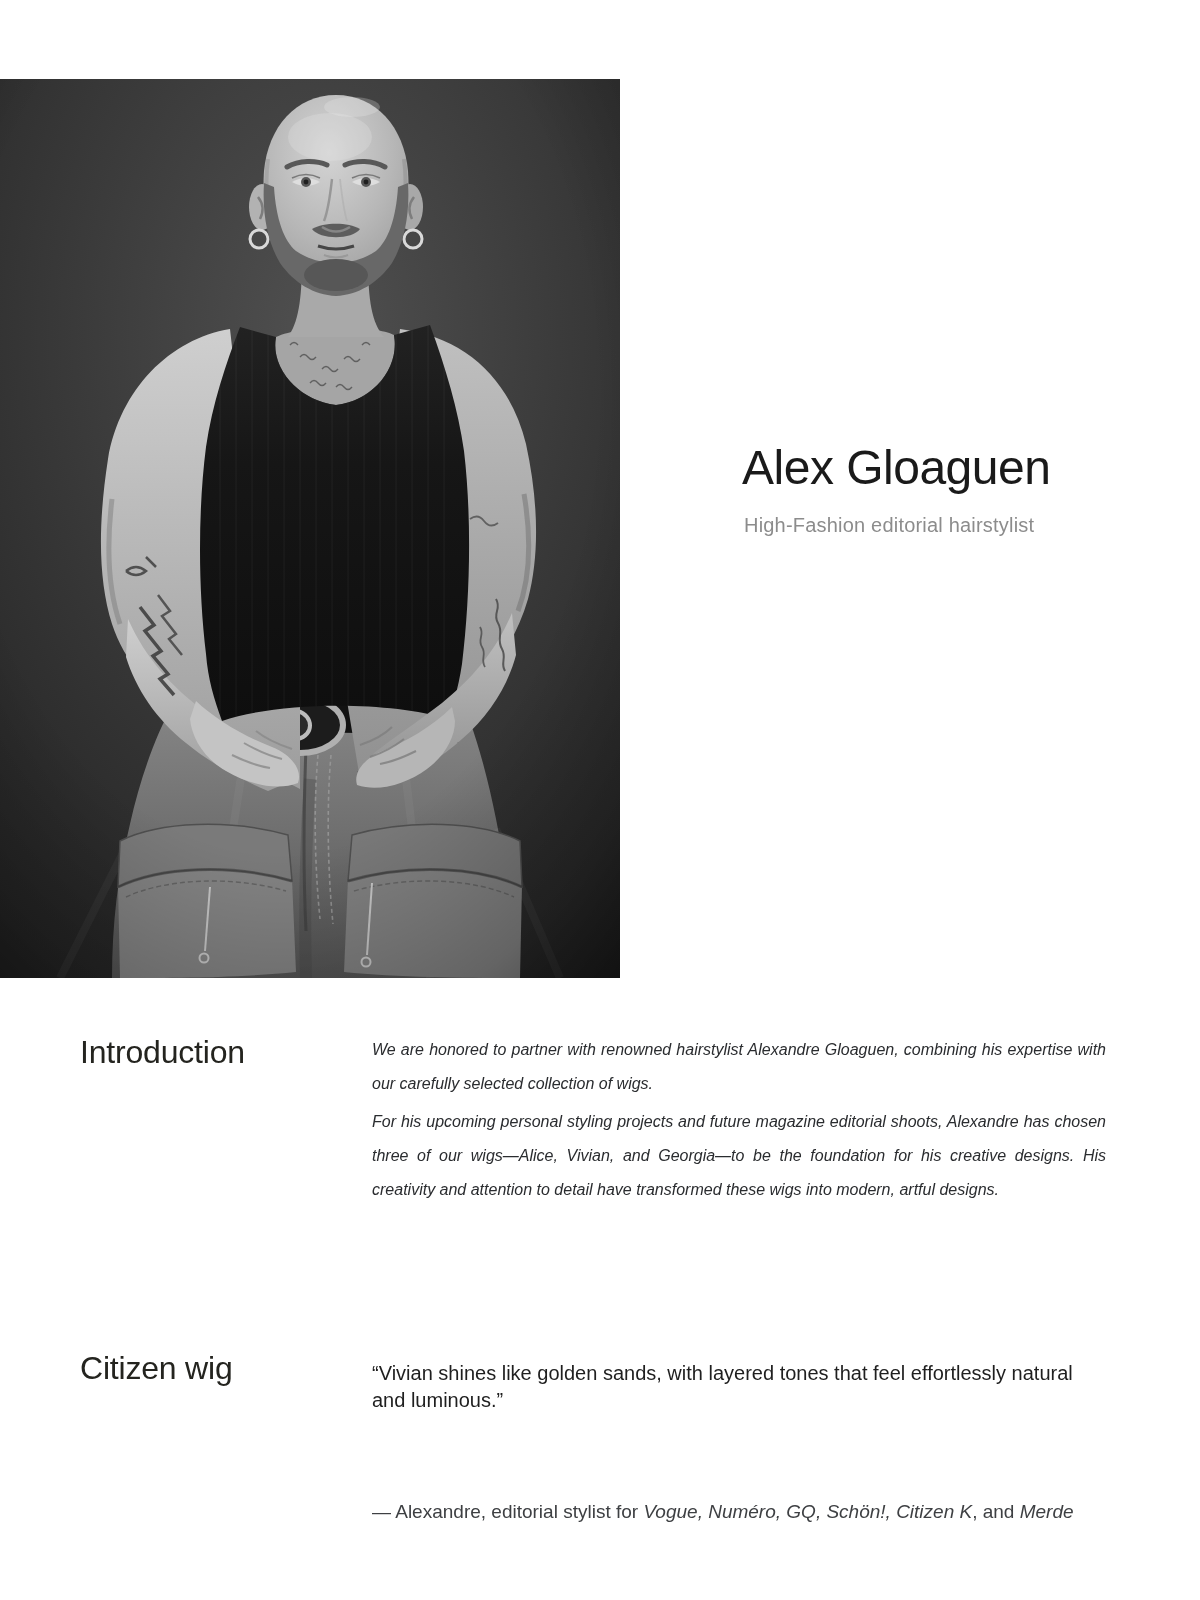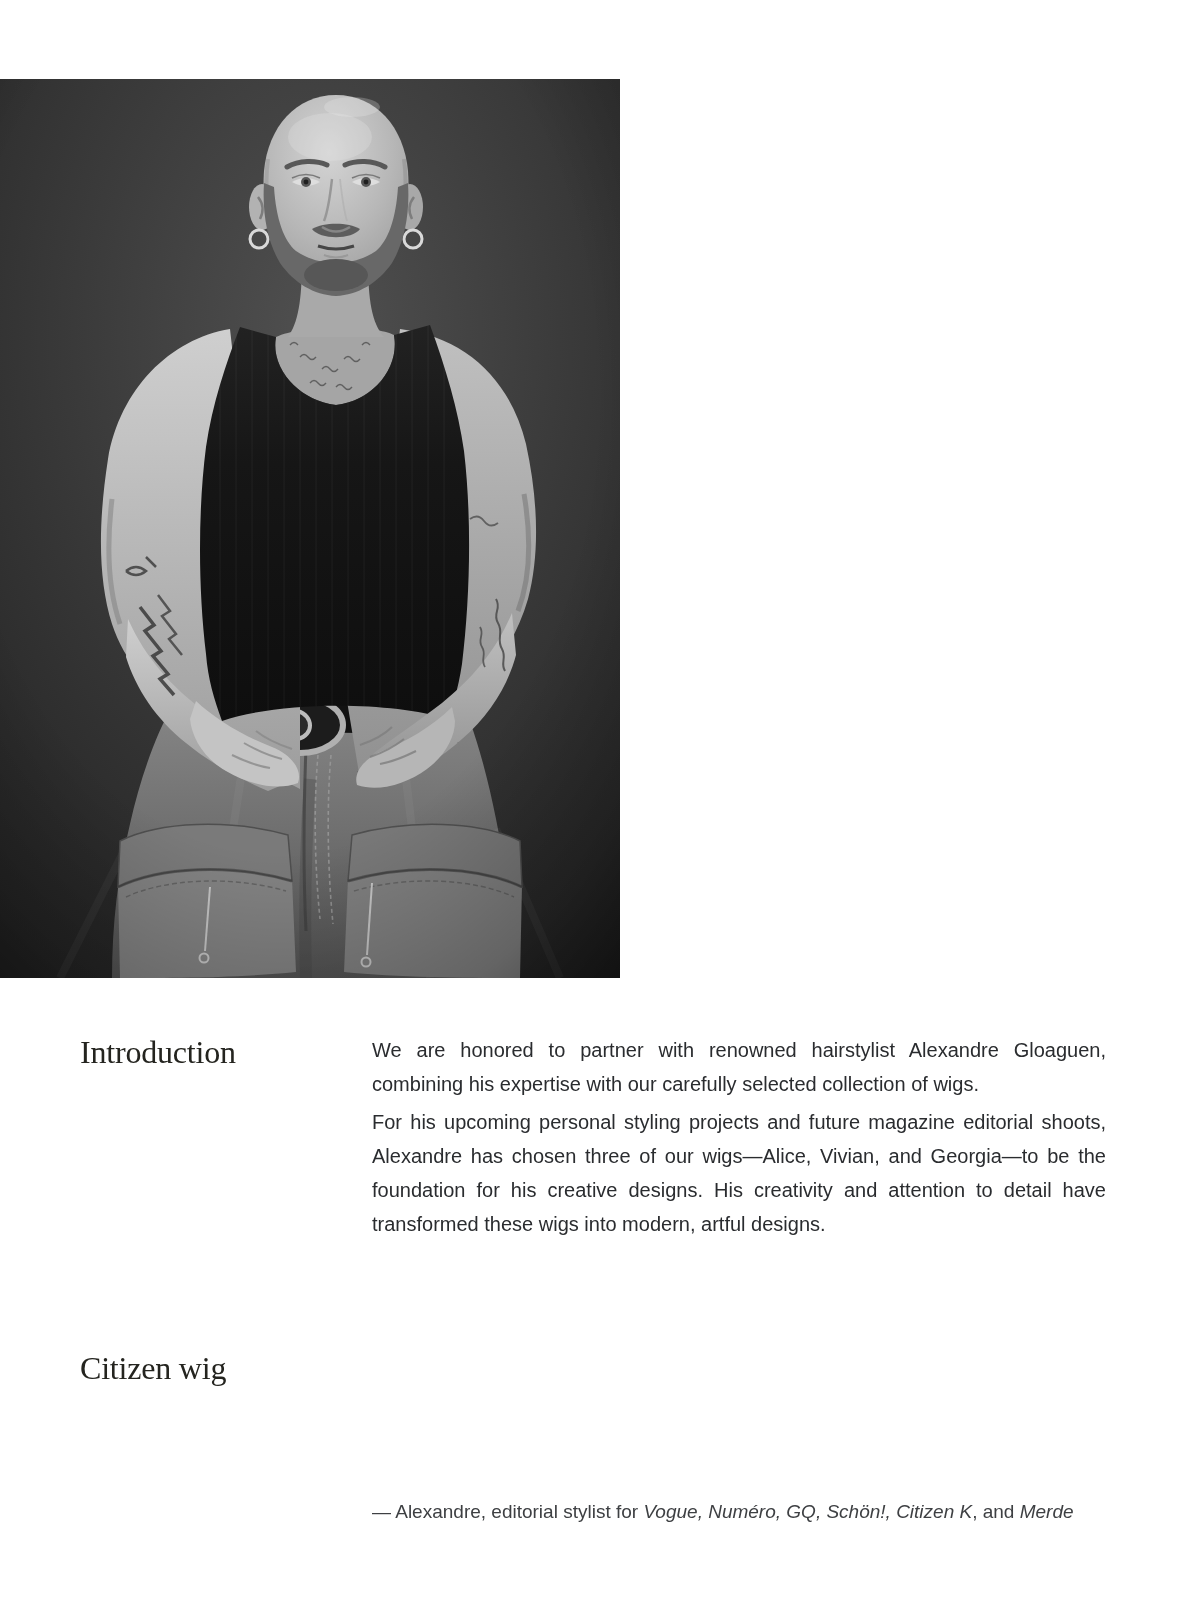--- a/index.html
+++ b/index.html
@@ -40,33 +40,33 @@
 
   .section-heading {
     position: absolute;
     left: 80px;
     margin: 0;
     font-size: 32px;
     line-height: 1.1;
     font-weight: 400;
     letter-spacing: -0.2px;
     color: #24241f;
-    font-family: Liberation Serif, serif;
   }
   #intro-heading { top: 1035px; }
   #vivian-heading { top: 1351px; }
 
   .intro-body {
     position: absolute;
     left: 372px; top: 1033px;
     width: 734px;
-    font-size: 20px;
+    font-size: 16px;
     line-height: 34px;
     color: #2a2c2f;
     text-align: justify;
+    font-style: italic;
   }
   .intro-body p { margin: 0 0 4px 0; }
 
   .quote {
     position: absolute;
     left: 372px; top: 1360px;
     width: 720px;
     margin: 0;
     font-size: 20px;
     line-height: 27px;
@@ -265,23 +265,28 @@
           <path d="M 332 100 C 330 118 328 132 324 142" stroke="#979797" stroke-width="2.4" fill="none"></path>
           <path d="M 340 100 C 342 118 344 132 347 142" stroke="#adadad" stroke-width="1.8" fill="none" opacity="0.6"></path>
           <path d="M 322 148 Q 336 157 350 148" stroke="#868686" stroke-width="2.6" fill="none"></path>
         </g>
       </g>
 
       <rect x="0" y="0" width="620" height="899" fill="url(#vigG)"></rect>
     </svg>
   </figure>
 
+  <header class="title-block">
+    <h1>Alex Gloaguen</h1>
+    <p class="subtitle">High-Fashion editorial hairstylist</p>
+  </header>
 
   <h2 class="section-heading" id="intro-heading">Introduction</h2>
   <div class="intro-body">
     <p>We are honored to partner with renowned hairstylist Alexandre Gloaguen, combining his expertise with our carefully selected collection of wigs.</p>
     <p>For his upcoming personal styling projects and future magazine editorial shoots, Alexandre has chosen three of our wigs—Alice, Vivian, and Georgia—to be the foundation for his creative designs. His creativity and attention to detail have transformed these wigs into modern, artful designs.</p>
   </div>
 
   <h2 class="section-heading" id="vivian-heading">Citizen wig</h2>
+  <p class="quote">“Vivian shines like golden sands, with layered tones that feel effortlessly natural and luminous.”</p>
   <p class="attribution"><span>— Alexandre, editorial stylist for </span><span class="italic">Vogue, Numéro, GQ, Schön!, Citizen K</span><span>, and </span><span class="italic">Merde</span></p>
 
 </div>
 
 </body></html>

